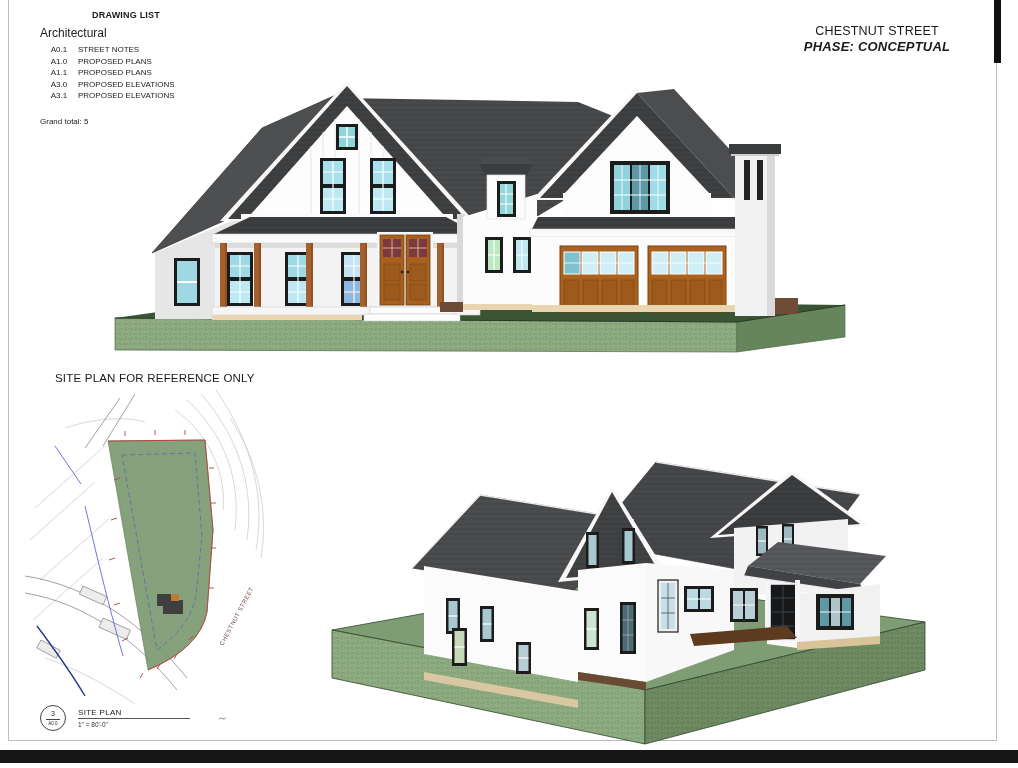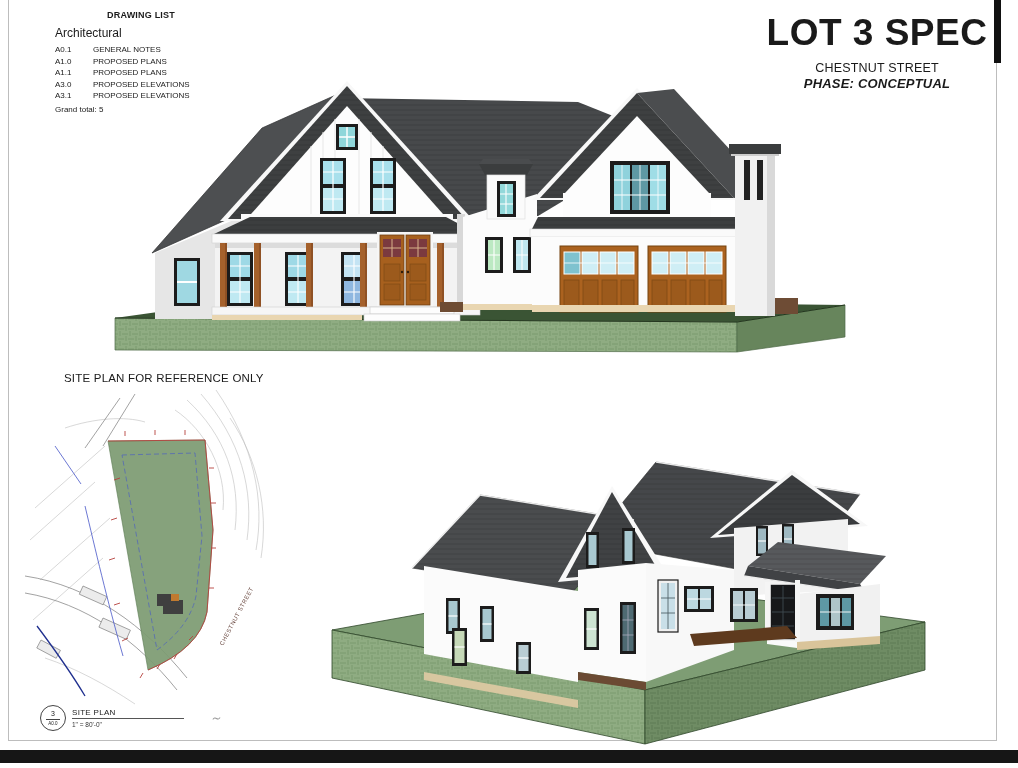--- a/index.html
+++ b/index.html
@@ -6,58 +6,58 @@
   body{
     width:1018px;height:768px;position:relative;overflow:hidden;
     background:#ffffff;font-family:"Liberation Sans",sans-serif;color:#1a1a1a;
   }
   .abs{position:absolute;}
   
   .sheet-frame{left:8px;top:-1px;width:987px;height:740px;border:1px solid #bdbdbd;background:transparent;}
   .corner-black{left:994px;top:0;width:7px;height:63px;background:#111;}
   .bottom-bar{left:0;top:750px;width:1018px;height:13px;background:#161616;}
   
-  .drawing-list{left:55px;top:10px;width:210px;}
+  .drawing-list{left:40px;top:10px;width:210px;}
   .dl-title{font-size:9px;font-weight:bold;text-align:center;width:172px;letter-spacing:.2px;margin-bottom:6px;}
   .dl-cat{font-size:12px;margin-bottom:4px;}
   .dl-row{display:flex;font-size:8px;line-height:11.6px;}
-  .dl-num{width:38px;flex:none;}
-  .dl-total{font-size:8px;margin-top:3px;}
+  .dl-num{width:38px;flex:none;text-align:center;}
+  .dl-total{font-size:8px;margin-top:15px;}
   
   .title-block{left:746px;top:14px;width:262px;text-align:center;}
   .tb-title{font-size:37px;font-weight:bold;line-height:1;letter-spacing:.5px;white-space:nowrap;}
   .tb-sub{font-size:12.5px;line-height:1.08;margin-top:11px;letter-spacing:.2px;}
   .tb-phase{font-size:13px;font-weight:bold;font-style:italic;letter-spacing:.2px;}
   
-  .site-heading{left:64px;top:372px;font-size:11.5px;letter-spacing:.2px;}
+  .site-heading{left:55px;top:372px;font-size:11.5px;letter-spacing:.2px;}
   
   .callout{left:40px;top:705px;display:flex;align-items:flex-start;}
   .co-bubble{width:24px;height:24px;border:1px solid #444;border-radius:50%;flex:none;
     display:flex;flex-direction:column;align-items:center;justify-content:center;background:#fff;}
   .co-num{font-size:7px;line-height:8px;border-bottom:1px solid #444;padding:0 5px 1px;}
   .co-sheet{font-size:4.5px;line-height:7px;}
-  .co-text{margin-left:6px;padding-top:3px;}
+  .co-text{margin-left:12px;padding-top:3px;}
   .co-title{font-size:8px;letter-spacing:.3px;border-bottom:1px solid #555;width:112px;padding-bottom:1px;}
   .co-scale{font-size:6.5px;margin-top:2px;color:#333;}
   .co-squiggle{margin-left:28px;margin-top:8px;color:#999;font-size:9px;transform:rotate(-8deg);}
   svg{display:block;}
 </style>
 </head>
 <body>
 
 <div class="abs sheet-frame"></div>
 <div class="abs corner-black"></div>
 <div class="abs bottom-bar"></div>
 
 <div class="abs drawing-list">
   <div class="dl-title">DRAWING LIST</div>
   <div class="dl-cat">Architectural</div>
   <div class="dl-row">
     <span class="dl-num">A0.1</span>
-    <span>GENERAL NOTES</span>
+    <span>STREET NOTES</span>
   </div>
   <div class="dl-row">
     <span class="dl-num">A1.0</span>
     <span>PROPOSED PLANS</span>
   </div>
   <div class="dl-row">
     <span class="dl-num">A1.1</span>
     <span>PROPOSED PLANS</span>
   </div>
   <div class="dl-row">
@@ -65,21 +65,20 @@
     <span>PROPOSED ELEVATIONS</span>
   </div>
   <div class="dl-row">
     <span class="dl-num">A3.1</span>
     <span>PROPOSED ELEVATIONS</span>
   </div>
   <div class="dl-total">Grand total: 5</div>
 </div>
 
 <div class="abs title-block">
-  <div class="tb-title">LOT 3 SPEC</div>
   <div class="tb-sub">
     <div>CHESTNUT STREET</div>
   </div>
   <div class="tb-phase">PHASE: CONCEPTUAL</div>
 </div>
 
 <svg class="abs" style="left:108px;top:76px" width="744" height="284" viewBox="0 0 744 284">
   <defs>
     <pattern id="weave1" width="10" height="10" patternUnits="userSpaceOnUse">
       <rect width="10" height="10" fill="#8fac82"></rect>

